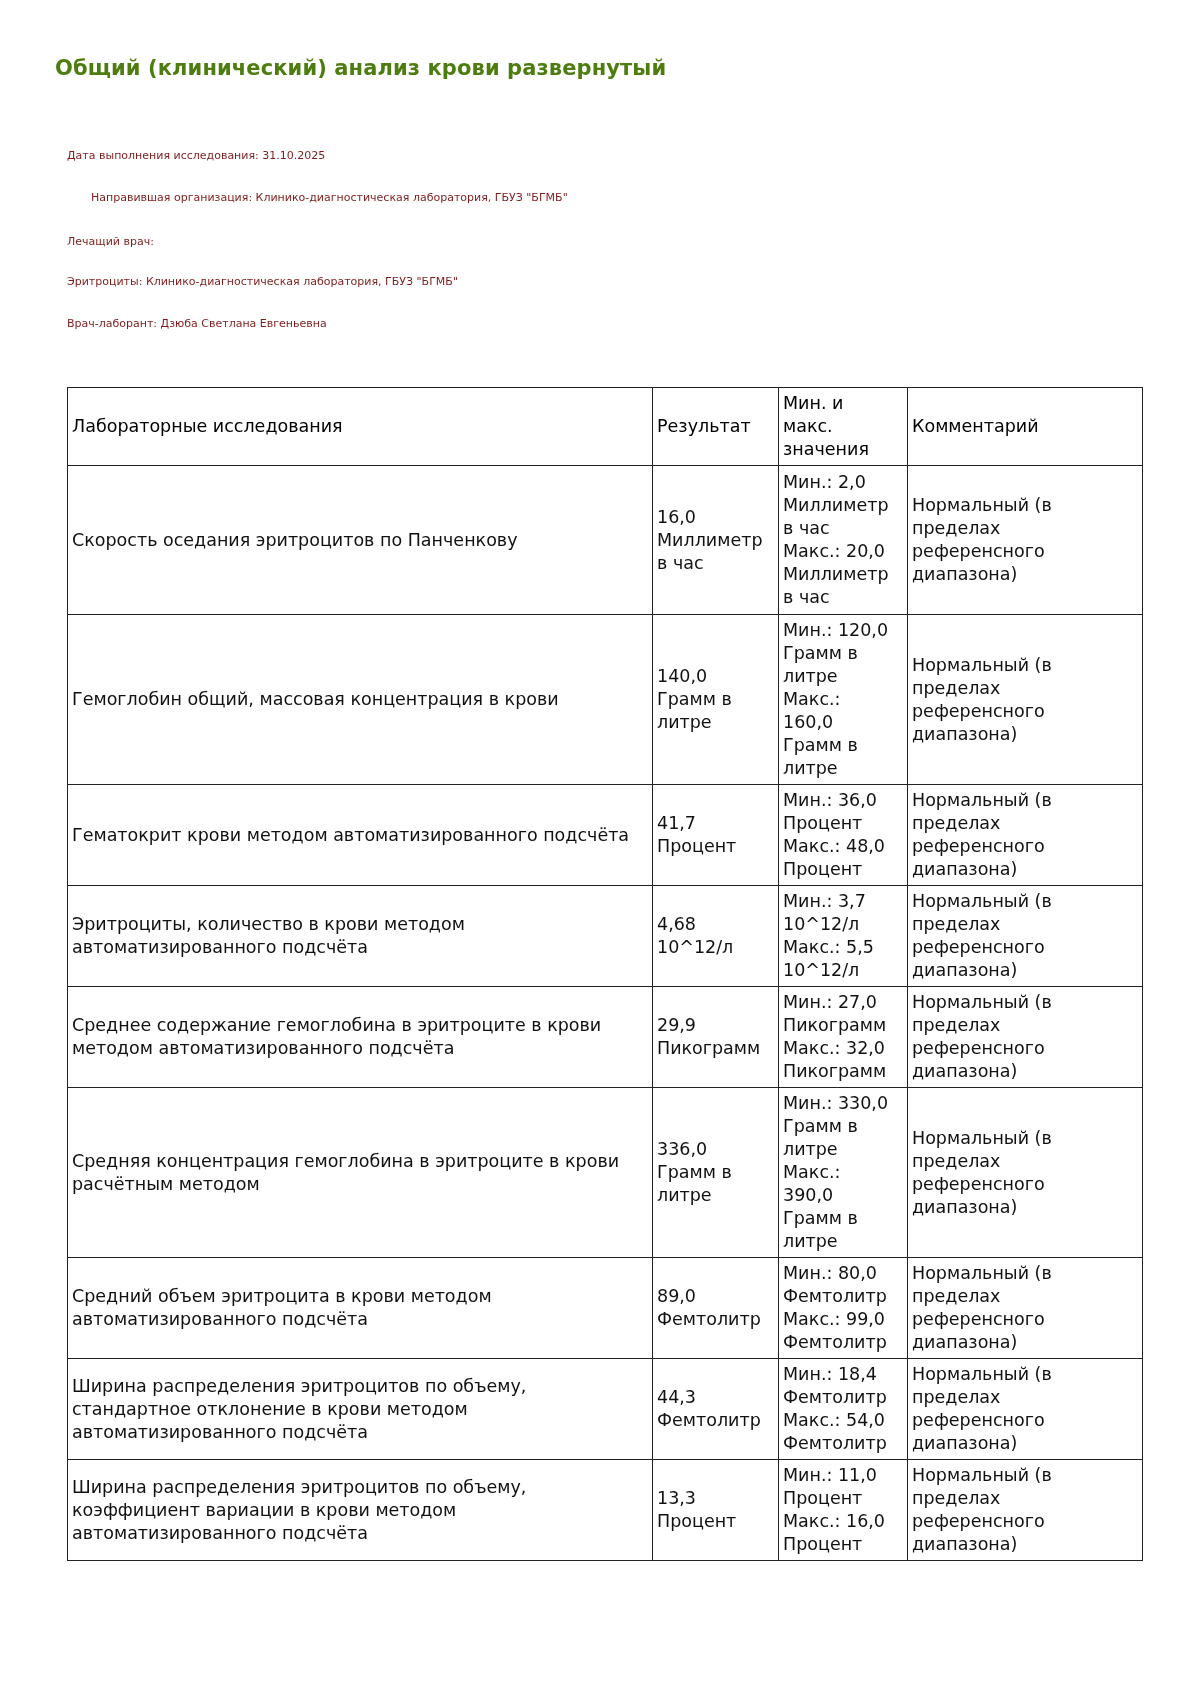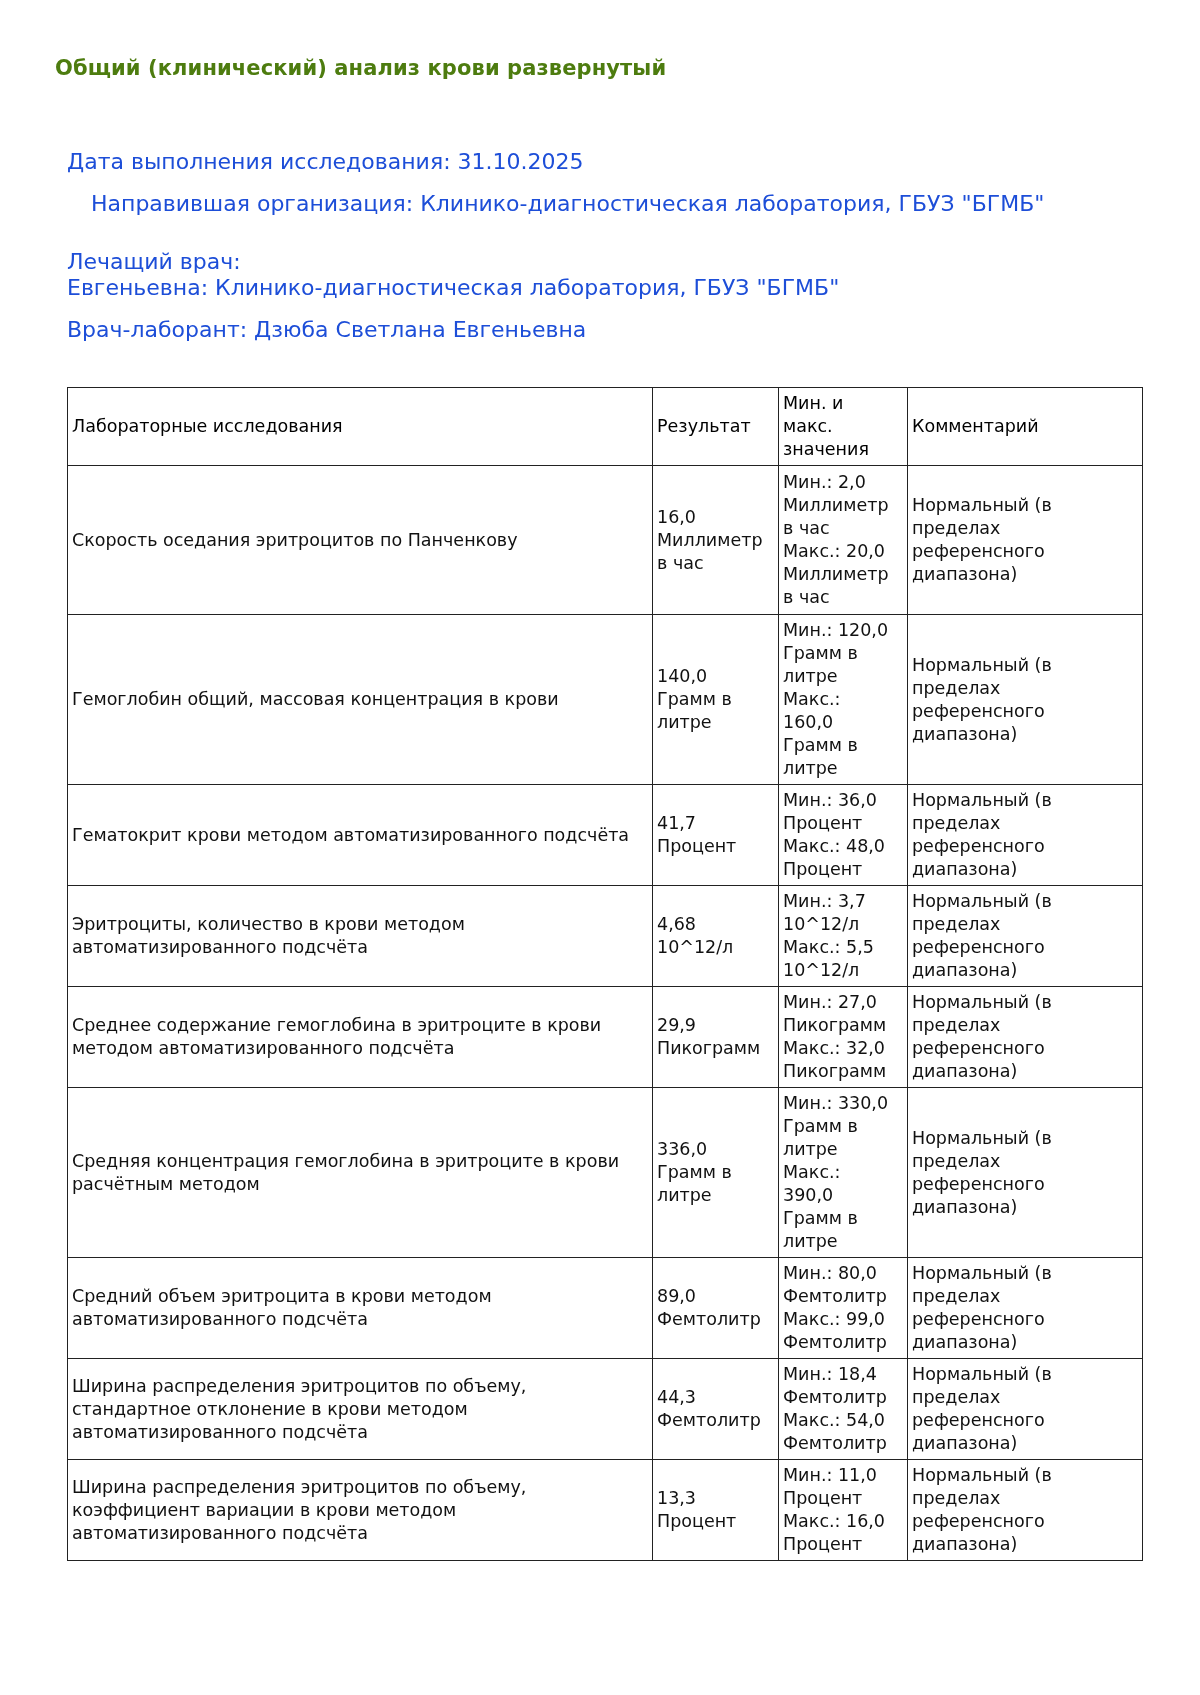--- a/index.html
+++ b/index.html
@@ -22,27 +22,27 @@
     margin: 0;
     font-size: 21px;
     font-weight: bold;
     letter-spacing: 0.1px;
     color: #4d7c0f;
   }
   .info {
     position: absolute;
     left: 67px;
     margin: 0;
-    font-size: 22px;
-    color: #1d4ed8;
+    font-size: 11px;
+    color: #7f1d1d;
     white-space: nowrap;
   }
   .info-date { top: 149px; }
   .info-org { top: 191px; margin-left: 24px; }
-  .info-doctor { top: 249px; }
+  .info-doctor { top: 235px; }
   .info-lab { top: 275px; }
   .info-labdoc { top: 317px; }
 
   table.results {
     position: absolute;
     left: 67px;
     top: 387px;
     width: 1075px;
     border-collapse: collapse;
     table-layout: fixed;
@@ -78,21 +78,21 @@
 <body>
 
 <h1 class="page-title">Общий (клинический) анализ крови развернутый</h1>
 
 <p class="info info-date"><span>Дата выполнения исследования:</span> <span>31.10.2025</span></p>
 
 <p class="info info-org"><span>Направившая организация:</span> <span>Клинико-диагностическая лаборатория, ГБУЗ "БГМБ"</span></p>
 
 <p class="info info-doctor"><span>Лечащий врач:</span> <span></span></p>
 
-<p class="info info-lab"><span>Евгеньевна:</span> <span>Клинико-диагностическая лаборатория, ГБУЗ "БГМБ"</span></p>
+<p class="info info-lab"><span>Эритроциты:</span> <span>Клинико-диагностическая лаборатория, ГБУЗ "БГМБ"</span></p>
 
 <p class="info info-labdoc"><span>Врач-лаборант:</span> <span>Дзюба Светлана Евгеньевна</span></p>
 
 <table class="results">
   <colgroup>
     <col class="c-name">
     <col class="c-result">
     <col class="c-range">
     <col class="c-comment">
   </colgroup>

